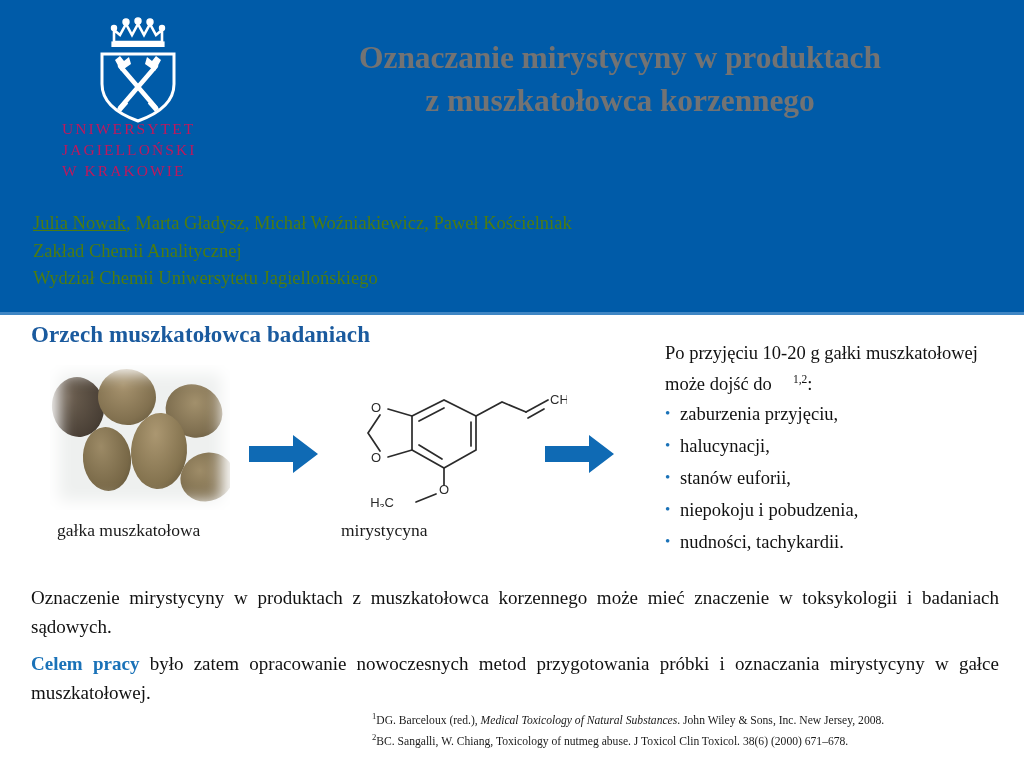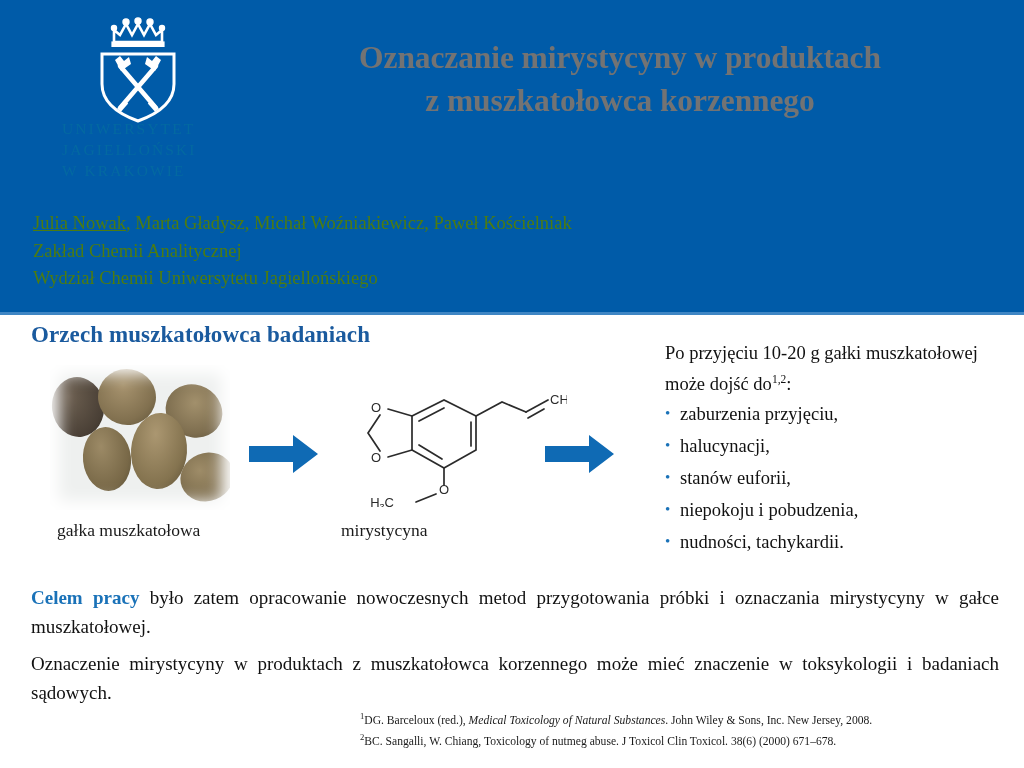--- a/index.html
+++ b/index.html
@@ -45,21 +45,21 @@
     position: absolute;
     left: 0; top: 0;
     width: 160px;
     height: 120px;
   }
   .logo-lines {
     position: absolute;
     left: 0;
     top: 110px;
     width: 160px;
-    color: #0369a1;
+    color: #be185d;
     font-family: Liberation Serif, serif;
     font-size: 15.5px;
     letter-spacing: 2.1px;
     line-height: 21px;
     white-space: nowrap;
   }
 
   
   .title {
     position: absolute;
@@ -152,21 +152,21 @@
   .right-col {
     position: absolute;
     left: 665px;
     top: 340px;
     width: 345px;
     font-size: 18.5px;
     line-height: 26px;
     color: #111111;
   }
   .right-intro { margin: 0 0 5px 0; }
-  .right-intro sup { font-size: 11.5px; }
+  .right-intro sup { font-size: 11.5px; margin-left: 21px; }
   .bullet-list {
     list-style: none;
     margin: 0;
     padding: 0;
   }
   .bullet-list li {
     position: relative;
     padding-left: 15px;
     margin-bottom: 8px;
     line-height: 24px;
@@ -191,21 +191,21 @@
     text-align: justify;
     color: #111111;
   }
   .body-text p { margin: 0 0 8px 0; }
   .body-text p:last-child { margin-bottom: 0; }
   .goal-label { color: #1a72b8; font-weight: bold; }
 
   
   .references {
     position: absolute;
-    left: 360px;
+    left: 372px;
     top: 708px;
     width: 650px;
     font-size: 11.6px;
     line-height: 17px;
     color: #1a1a1a;
   }
   .references div { white-space: nowrap; }
   .references sup { font-size: 8.6px; }
   .ref-italic { font-style: italic; }
 </style>
@@ -323,20 +323,20 @@
   <ul class="bullet-list">
     <li>zaburzenia przyjęciu,</li>
     <li>halucynacji,</li>
     <li>stanów euforii,</li>
     <li>niepokoju i pobudzenia,</li>
     <li>nudności, tachykardii.</li>
   </ul>
 </div>
 
 <div class="body-text">
+  <p>Oznaczenie mirystycyny w produktach z muszkatołowca korzennego może mieć znaczenie w toksykologii i badaniach sądowych.</p>
   <p><span class="goal-label">Celem pracy</span><span> było zatem opracowanie nowoczesnych metod przygotowania próbki i oznaczania mirystycyny w gałce muszkatołowej.</span></p>
-  <p>Oznaczenie mirystycyny w produktach z muszkatołowca korzennego może mieć znaczenie w toksykologii i badaniach sądowych.</p>
 </div>
 
 <div class="references">
   <div><sup>1</sup><span>DG. Barceloux (red.), </span><span class="ref-italic">Medical Toxicology of Natural Substances</span><span>. John Wiley &amp; Sons, Inc. New Jersey, 2008.</span></div>
   <div><sup>2</sup><span>BC. Sangalli, W. Chiang, Toxicology of nutmeg abuse. J Toxicol Clin Toxicol. 38(6) (2000) 671–678.</span></div>
 </div>
 
 </body></html>

